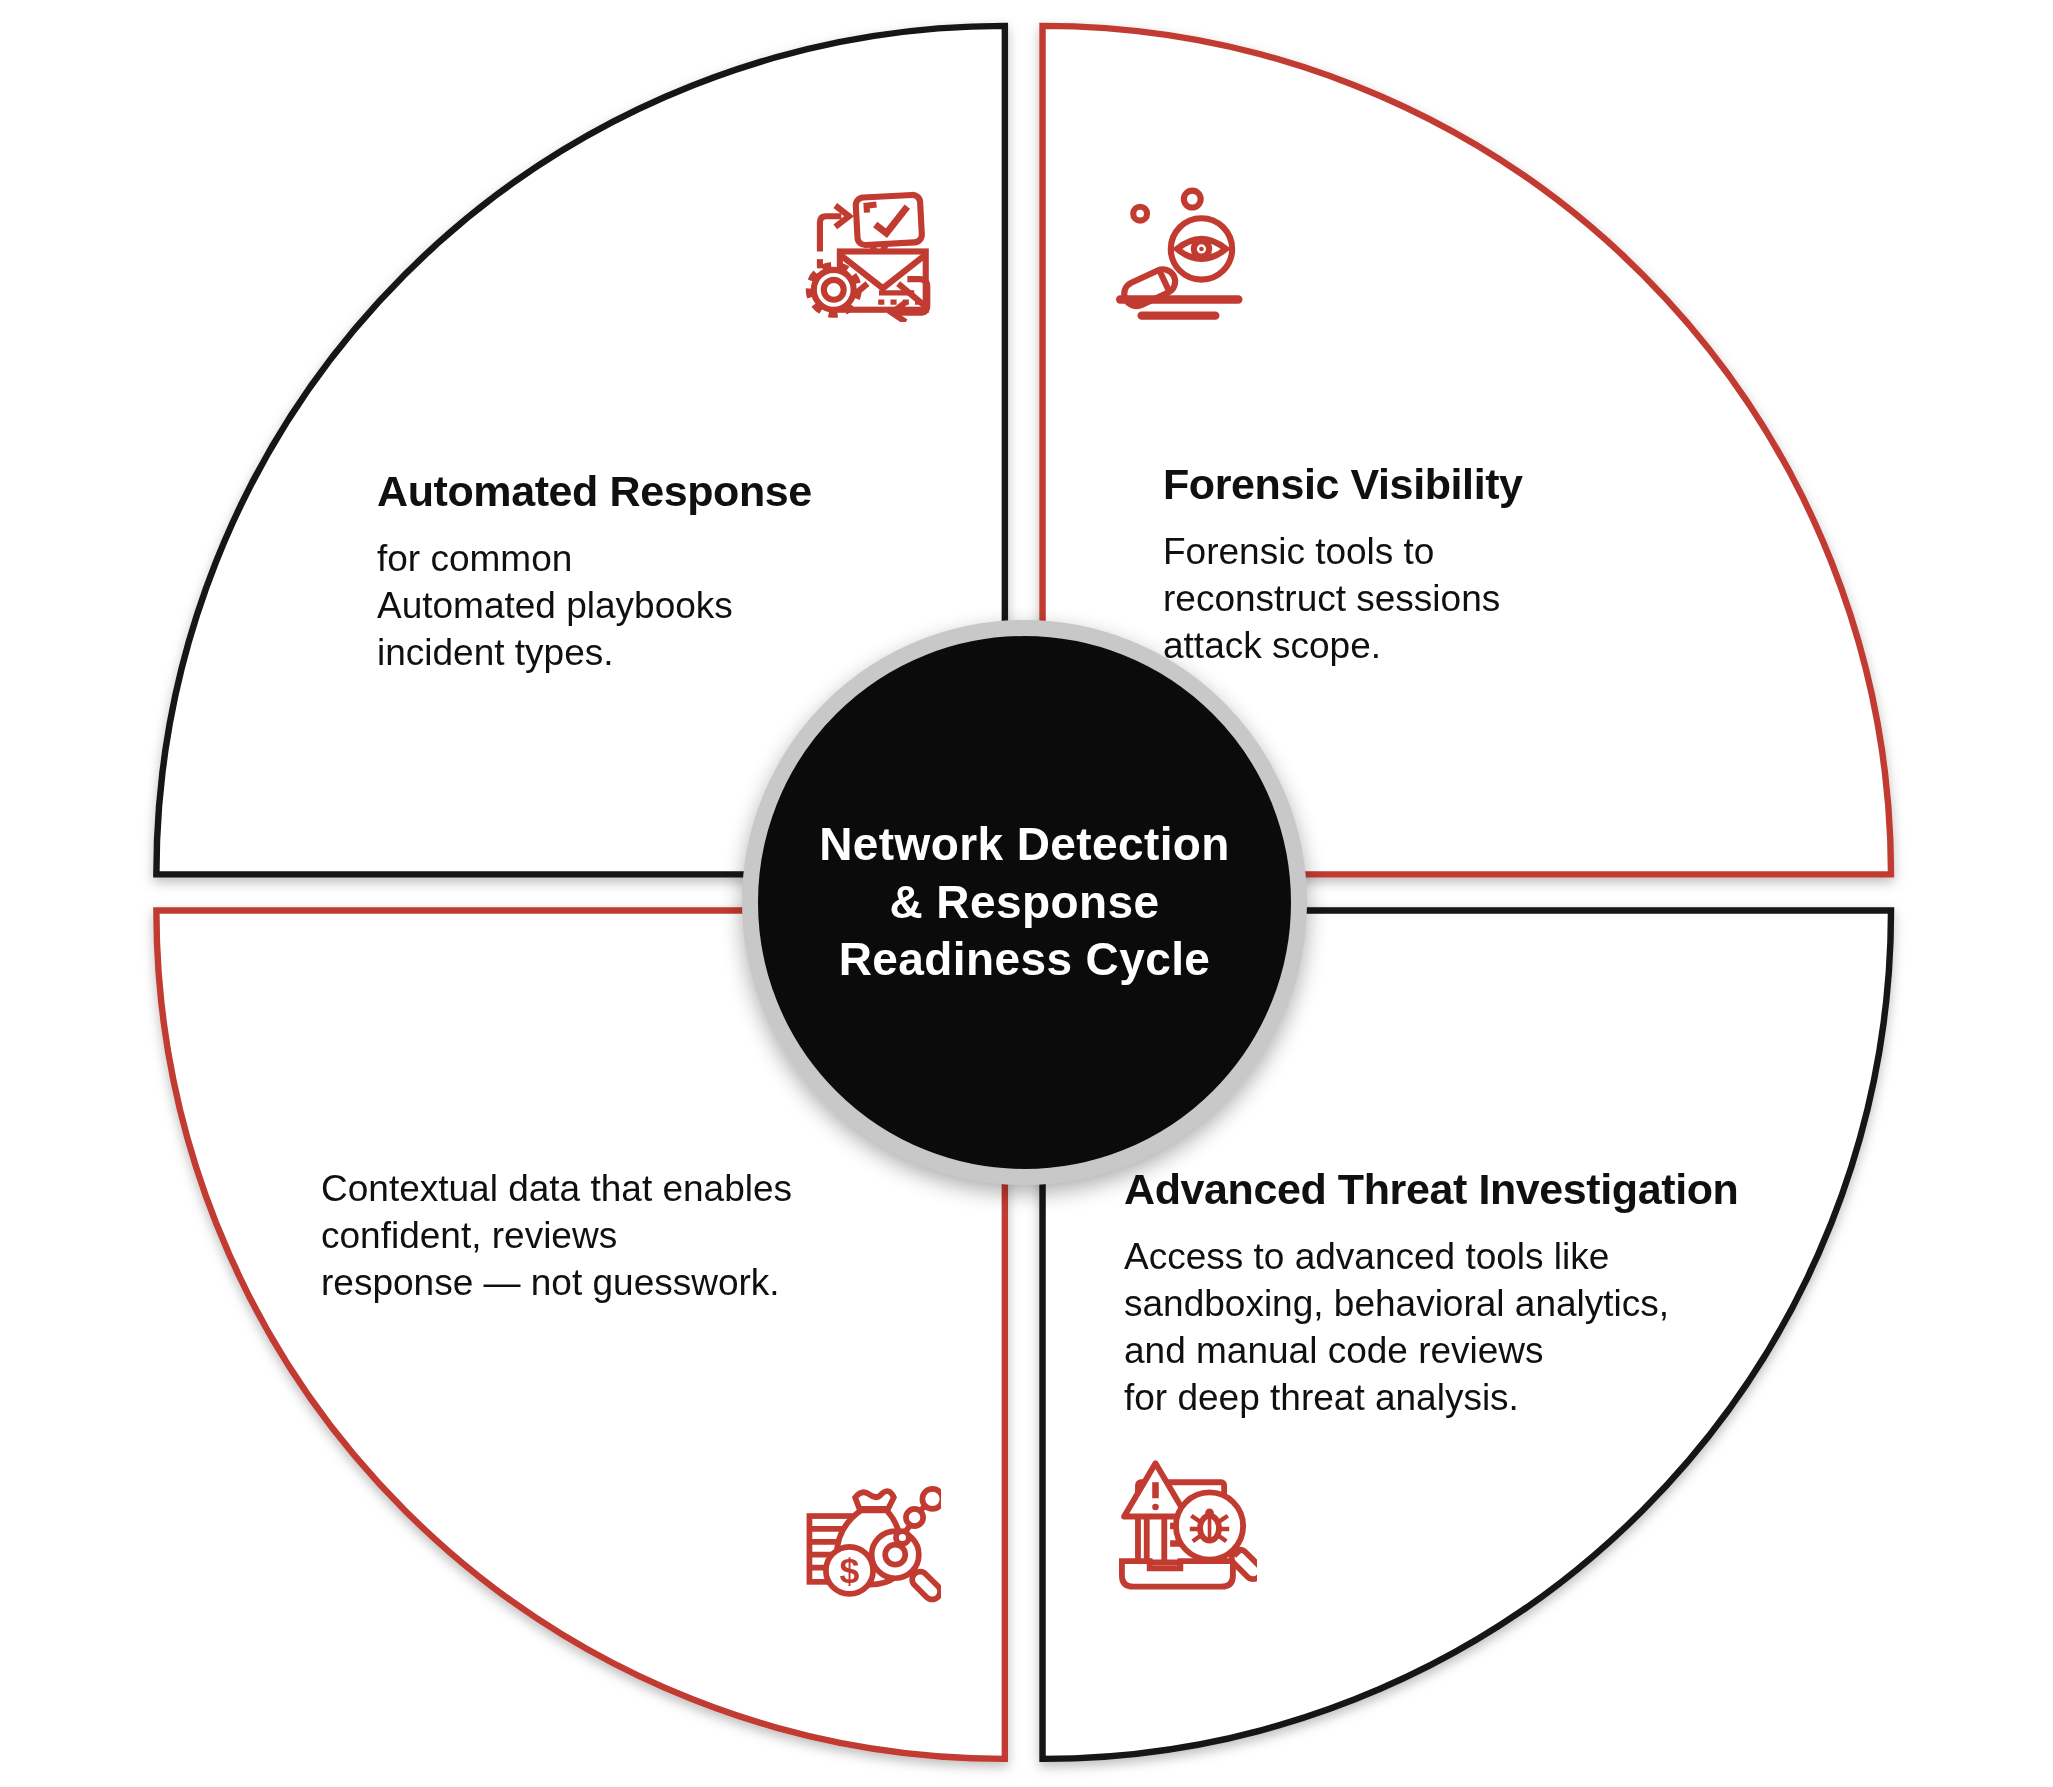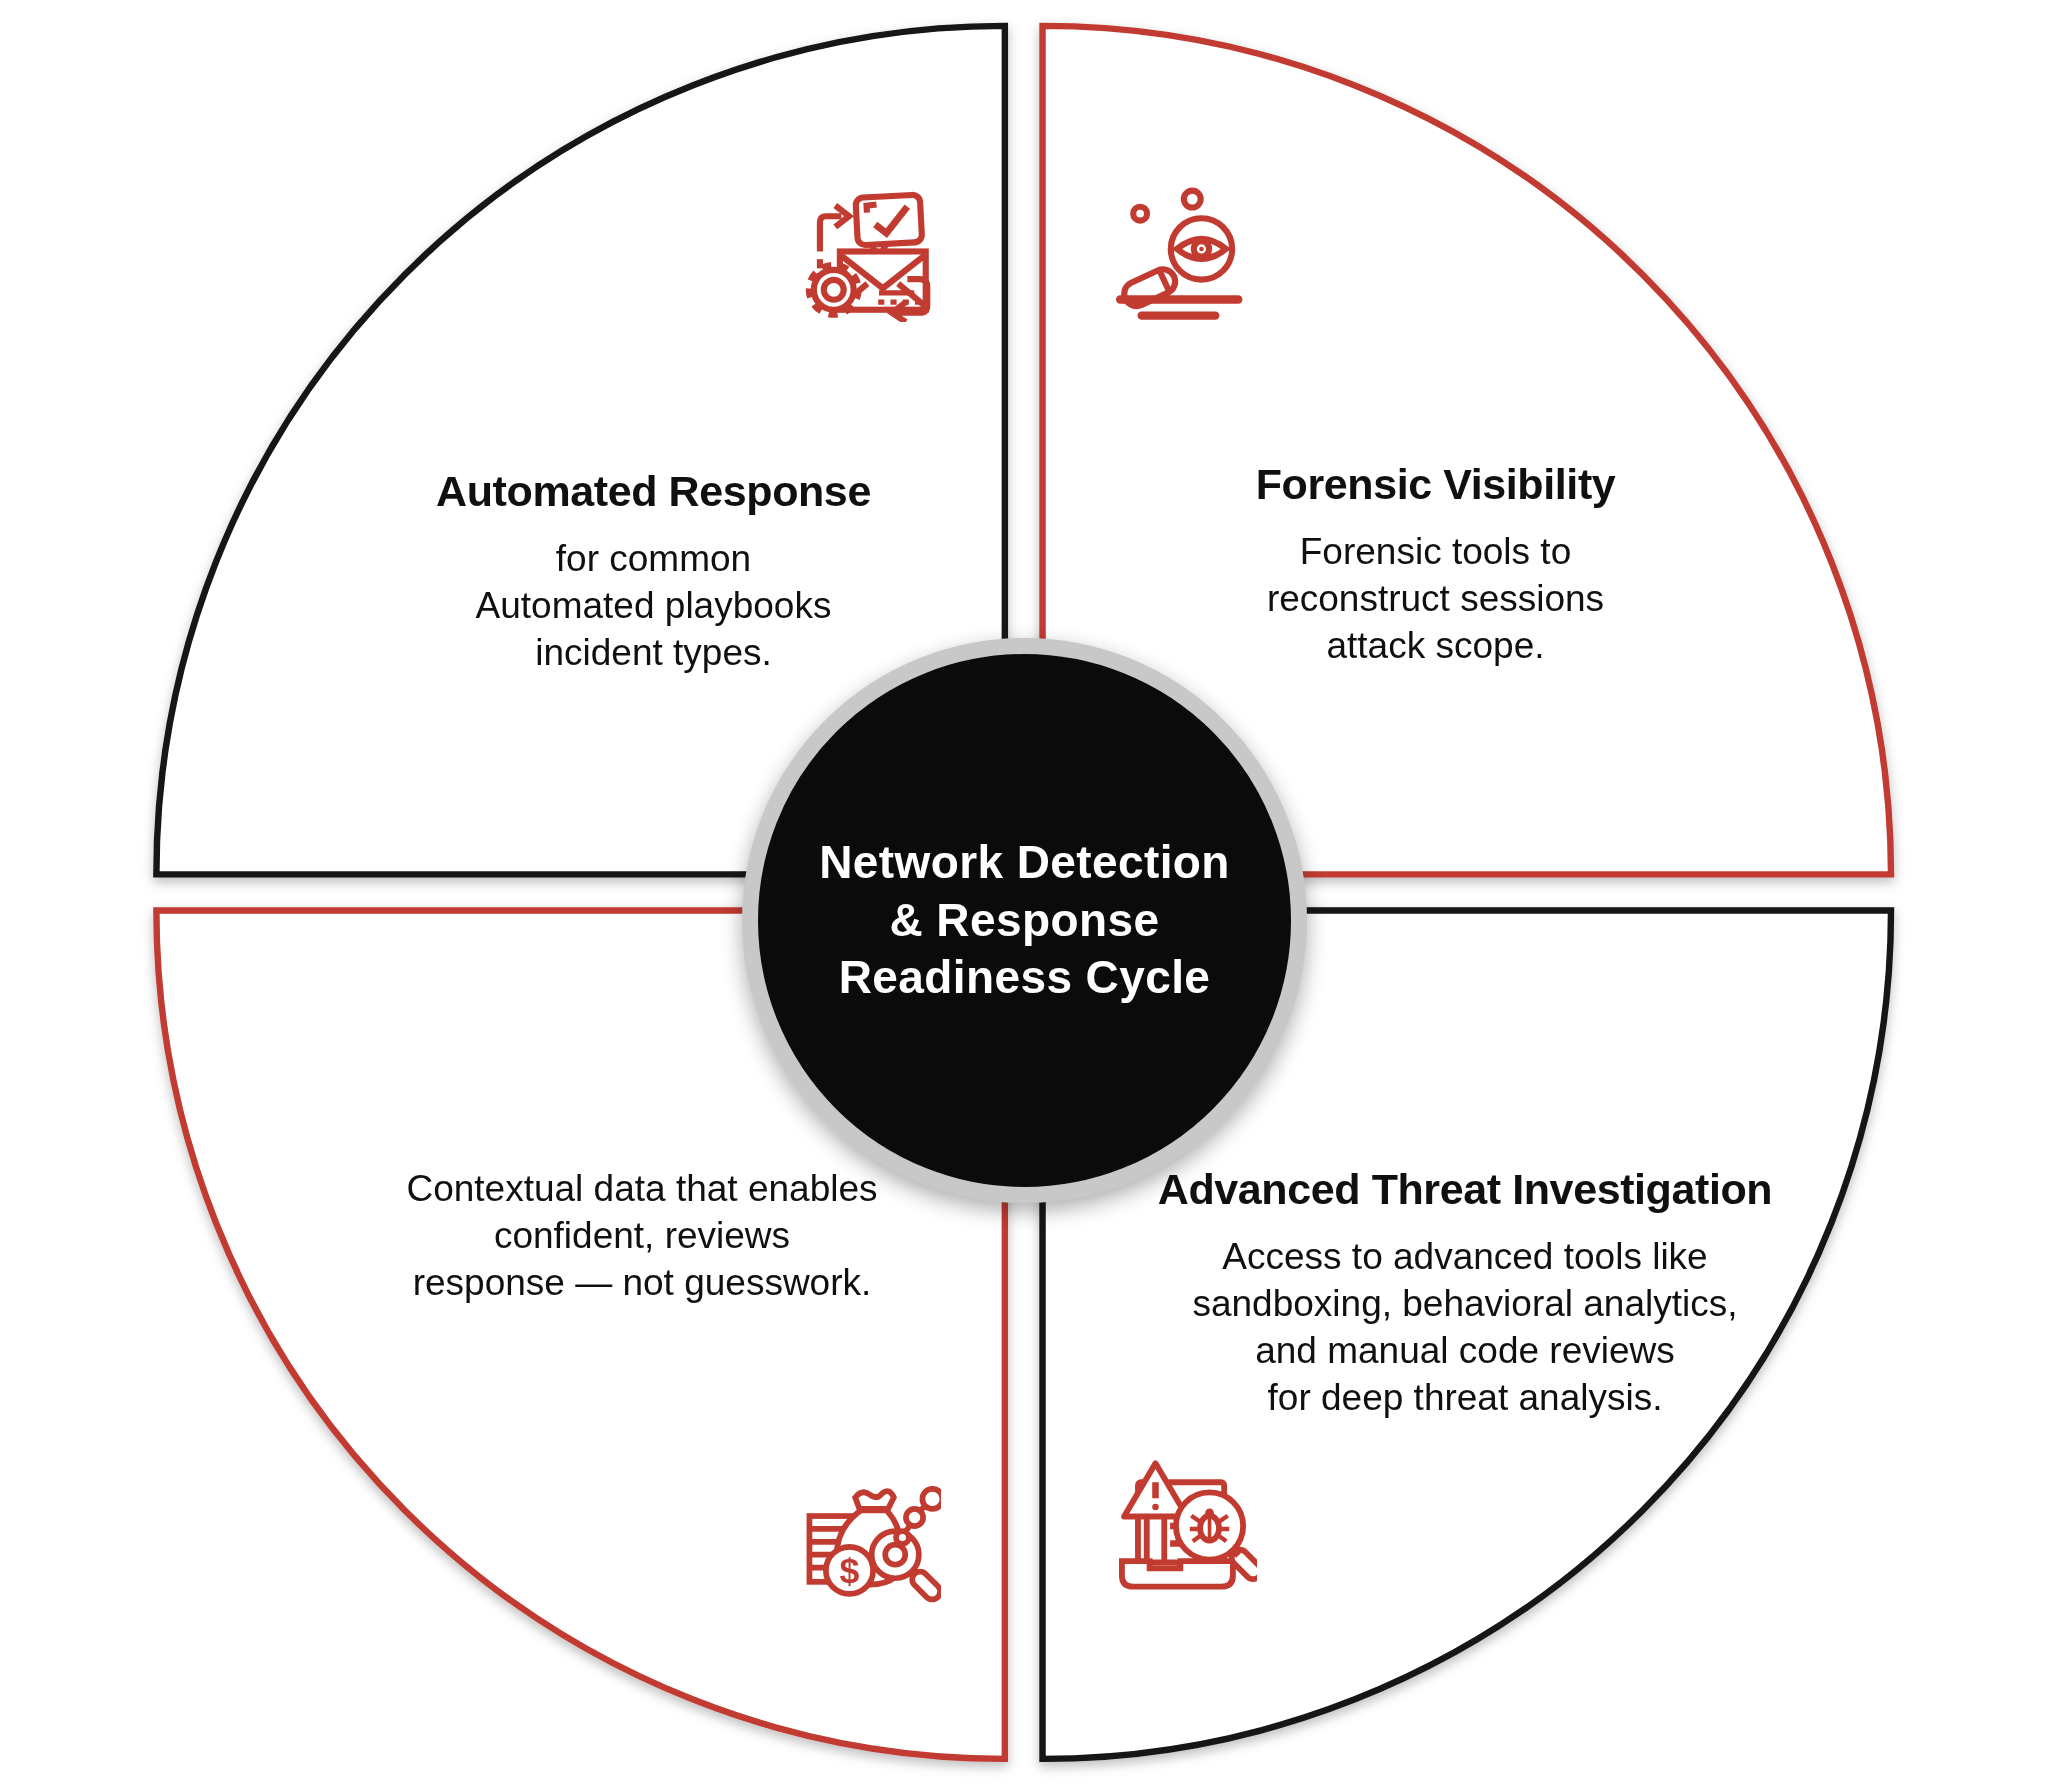--- a/index.html
+++ b/index.html
@@ -17,32 +17,32 @@
     width:2053px;height:1788px;position:relative;overflow:hidden;
     font-family:"Liberation Sans","DejaVu Sans",sans-serif;color:var(--text);
   }
   #stage{position:absolute;inset:0;}
   svg.base{position:absolute;left:0;top:0;width:2053px;height:1788px;}
   .qpath{fill:#ffffff;stroke-width:8;}
   .outline-black{stroke:var(--black-line);}
   .outline-red{stroke:var(--red);}
 
   .center-circle{
-    position:absolute;left:742px;top:638px;width:565px;height:565px;
+    position:absolute;left:742px;top:620px;width:565px;height:565px;
     border-radius:50%;background:var(--circle-fill);
     border:16px solid var(--ring);
     box-shadow:0 8px 21px rgba(0,0,0,.32);
     display:flex;flex-direction:column;align-items:center;justify-content:center;
   }
   .center-line{
     color:var(--circle-text);font-size:46px;font-weight:700;line-height:1.26;
     text-align:center;white-space:nowrap;letter-spacing:0.4px;
   }
 
-  .q-text{position:absolute;text-align:center;}
+  .q-text{position:absolute;}
   .q-title{font-size:43px;font-weight:700;letter-spacing:-0.4px;margin-bottom:19px;white-space:nowrap;}
   .q-body-line{font-size:37px;line-height:47px;white-space:nowrap;}
 
   .q-text.tl{left:377px;top:467px;width:553px;}
   .q-text.tr{left:1163px;top:460px;width:545px;}
   .q-text.bl{left:321px;top:1165px;width:642px;}
   .q-text.br{left:1124px;top:1165px;width:682px;}
 
   .icon{position:absolute;color:var(--red);}
   .icon svg{display:block;width:100%;height:auto;}

